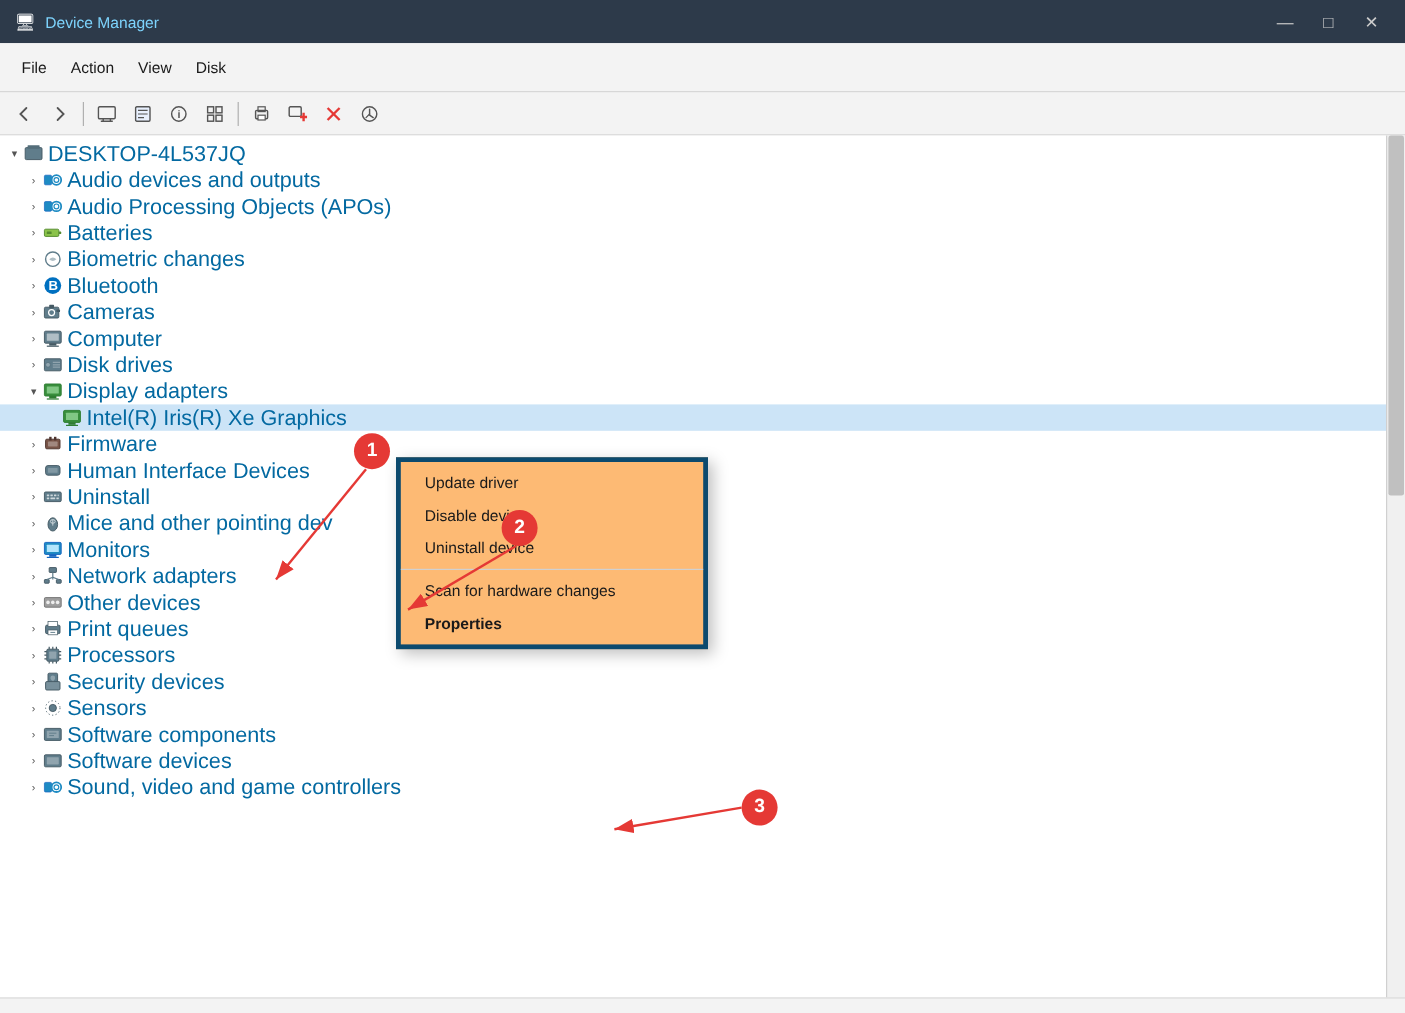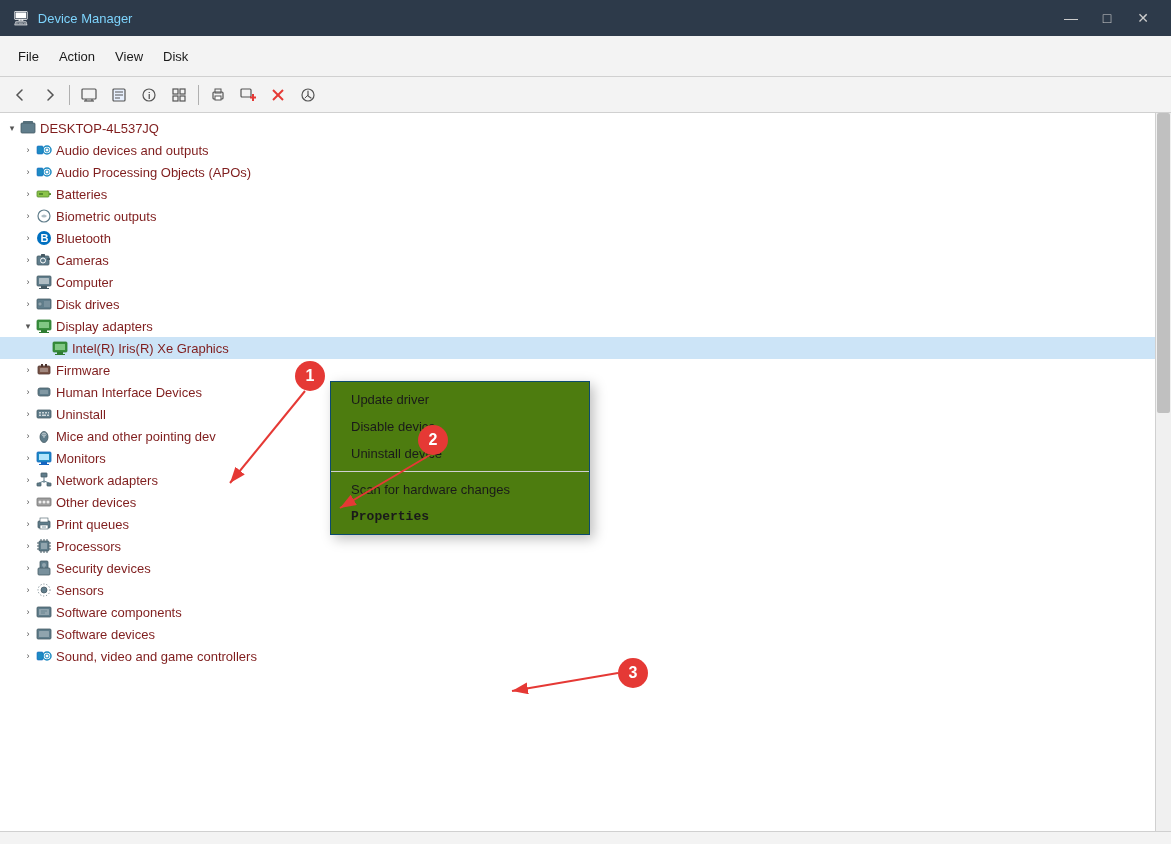--- a/index.html
+++ b/index.html
@@ -157,22 +157,22 @@
       width: 16px;
       height: 16px;
       display: flex;
       align-items: center;
       justify-content: center;
       flex-shrink: 0;
       margin-right: 4px;
     }
 
     .tree-label {
-      font-size: 13px;
-      color: #7f1d1d;
+      font-size: 18px;
+      color: #0369a1;
     }
 
     
     .indent-0 { padding-left: 4px; }
     .indent-1 { padding-left: 20px; }
     .indent-2 { padding-left: 36px; text-align: right; }
 
     
     .status-bar {
       height: 24px;
@@ -184,33 +184,33 @@
       font-size: 12px;
       color: #555;
     }
 
     
     .context-menu {
       position: absolute;
       top: 268px;
       left: 330px;
       width: 260px;
-      background: #4d7c0f;
-      border: 1px solid #0c4a6e;
+      background: #fdba74;
+      border: 4px solid #0c4a6e;
       box-shadow: 4px 4px 12px rgba(0,0,0,0.25);
       z-index: 100;
       padding: 4px 0;
     }
     .context-menu-item {
       padding: 6px 20px;
       cursor: pointer;
       font-size: 13px;
       color: #1a1a1a;
     }
-    .context-menu-item.bold { font-weight: bold; font-family: Liberation Mono, monospace; }
+    .context-menu-item.bold { font-weight: bold; }
     .context-menu-sep {
       height: 1px;
       background: #d0d0d0;
       margin: 4px 0;
     }
 
     
     .annotation-circle {
       position: absolute;
       width: 30px;
@@ -385,21 +385,21 @@
       </div>
 
       <div class="tree-item indent-1">
         <div class="tree-toggle">›</div>
         <div class="tree-icon">
           <svg width="16" height="16" viewBox="0 0 16 16" fill="none">
             <circle cx="8" cy="8" r="6" stroke="#607d8b" stroke-width="1.2" fill="none"></circle>
             <path d="M5 8 Q8 5 11 8 Q8 11 5 8Z" fill="#607d8b" opacity="0.5"></path>
           </svg>
         </div>
-        <span class="tree-label">Biometric outputs</span>
+        <span class="tree-label">Biometric changes</span>
       </div>
 
       <div class="tree-item indent-1">
         <div class="tree-toggle">›</div>
         <div class="tree-icon">
           <svg width="16" height="16" viewBox="0 0 16 16" fill="none">
             <circle cx="8" cy="8" r="7" fill="#0070c0"></circle>
             <text x="4.5" y="12" font-size="11" fill="white" font-weight="bold">B</text>
           </svg>
         </div>

